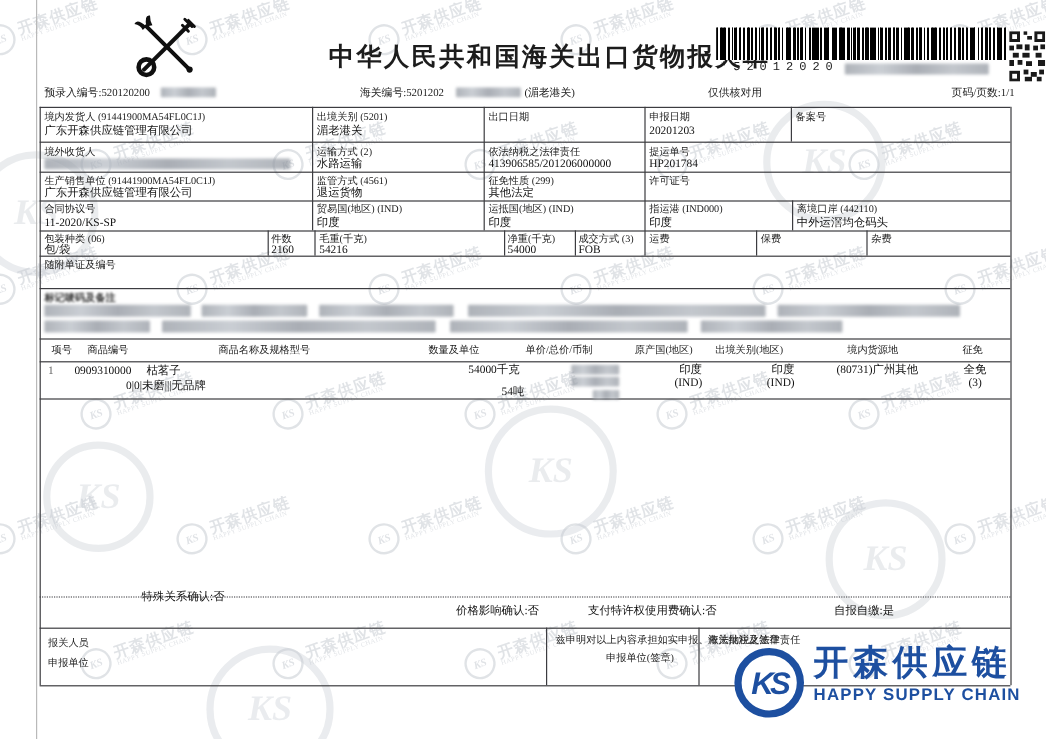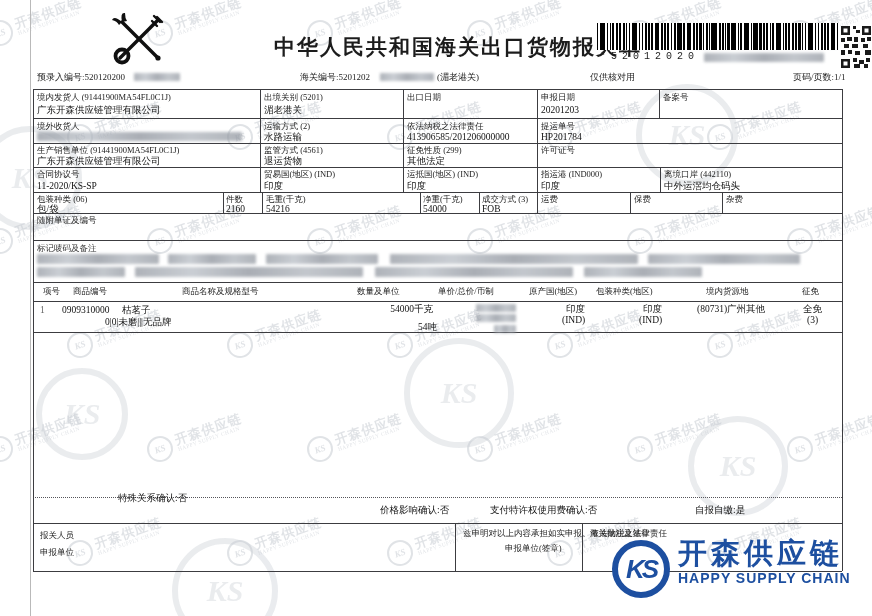--- a/index.html
+++ b/index.html
@@ -11,21 +11,21 @@
   .vline{width:1px;}
   .dotted{position:absolute;height:0;border-top:1px dotted #55555a;z-index:3;}
   .edge{position:absolute;left:30px;top:0;width:1px;height:616px;background:#b9b9b9;z-index:2;}
   
   .lab{position:absolute;font-size:8.5px;line-height:1.15;white-space:nowrap;z-index:4;color:#222;text-align:right;}
   .val{position:absolute;font-size:9.5px;line-height:1.1;white-space:nowrap;z-index:4;color:#111;}
   .r{text-align:right;}
   .title{position:absolute;left:272px;top:33px;width:372px;text-align:center;font-size:21px;
          font-weight:bold;letter-spacing:2px;z-index:4;}
   .info{position:absolute;font-size:9px;white-space:nowrap;z-index:4;}
-  .blurtext{filter:blur(.7px);font-weight:normal;color:#333;}
+  .blurtext{filter:blur(.7px);font-weight:bold;color:#333;}
   
   .redact{position:absolute;border-radius:1px;opacity:.7;filter:blur(1.5px);z-index:4;
           background:linear-gradient(90deg,#8d939c,#b4bac2 25%,#868c96 50%,#aab0b8 75%,#8d939c);}
   
   .barcode{position:absolute;left:597px;top:23px;width:243px;height:27px;z-index:5;background-color:#fff;
     background-image:
       repeating-linear-gradient(90deg,#000 0 1.4px,rgba(0,0,0,0) 1.4px 3.2px),
       repeating-linear-gradient(90deg,#000 0 1px,rgba(0,0,0,0) 1px 6.5px),
       repeating-linear-gradient(90deg,rgba(0,0,0,0) 0 4px,#000 4px 6.2px,rgba(0,0,0,0) 6.2px 11px);}
   .barcode-num{position:absolute;left:600px;top:51px;font-family:"Liberation Mono",monospace;
@@ -481,21 +481,21 @@
   <div class="redact" style="left:135px;top:267px;width:228px;height:10px"></div>
   <div class="redact" style="left:375px;top:267px;width:198px;height:10px"></div>
   <div class="redact" style="left:584px;top:267px;width:118px;height:10px"></div>
 
   <div class="lab" style="left:43px;top:287px">项号</div>
   <div class="lab" style="left:73px;top:287px">商品编号</div>
   <div class="lab" style="left:182px;top:287px">商品名称及规格型号</div>
   <div class="lab" style="left:357px;top:287px">数量及单位</div>
   <div class="lab" style="left:438px;top:287px">单价/总价/币制</div>
   <div class="lab" style="left:529px;top:287px">原产国(地区)</div>
-  <div class="lab" style="left:596px;top:287px">包装种类(地区)</div>
+  <div class="lab" style="left:596px;top:287px">出境关别(地区)</div>
   <div class="lab" style="left:706px;top:287px">境内货源地</div>
   <div class="lab" style="left:802px;top:287px">征免</div>
 
   <div class="val" style="left:40px;top:305px;color:#666">1</div>
   <div class="val" style="left:62px;top:305px">0909310000</div>
   <div class="val" style="left:122px;top:305px">枯茗子</div>
   <div class="val" style="left:105px;top:317px">0|0|未磨|||无品牌</div>
   <div class="val r" style="left:348px;top:304px;width:85px">54000千克</div>
   <div class="val r" style="left:348px;top:322px;width:89px">54吨</div>
   <div class="redact" style="left:476px;top:304px;width:40px;height:8px"></div>

